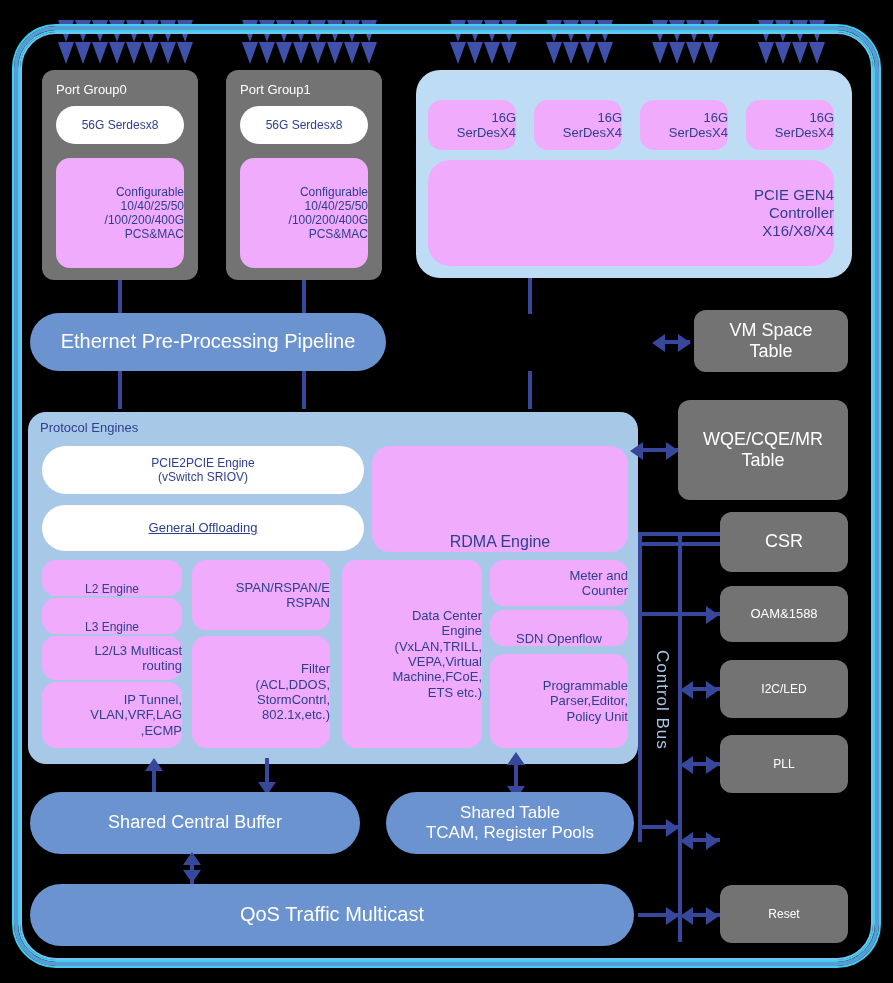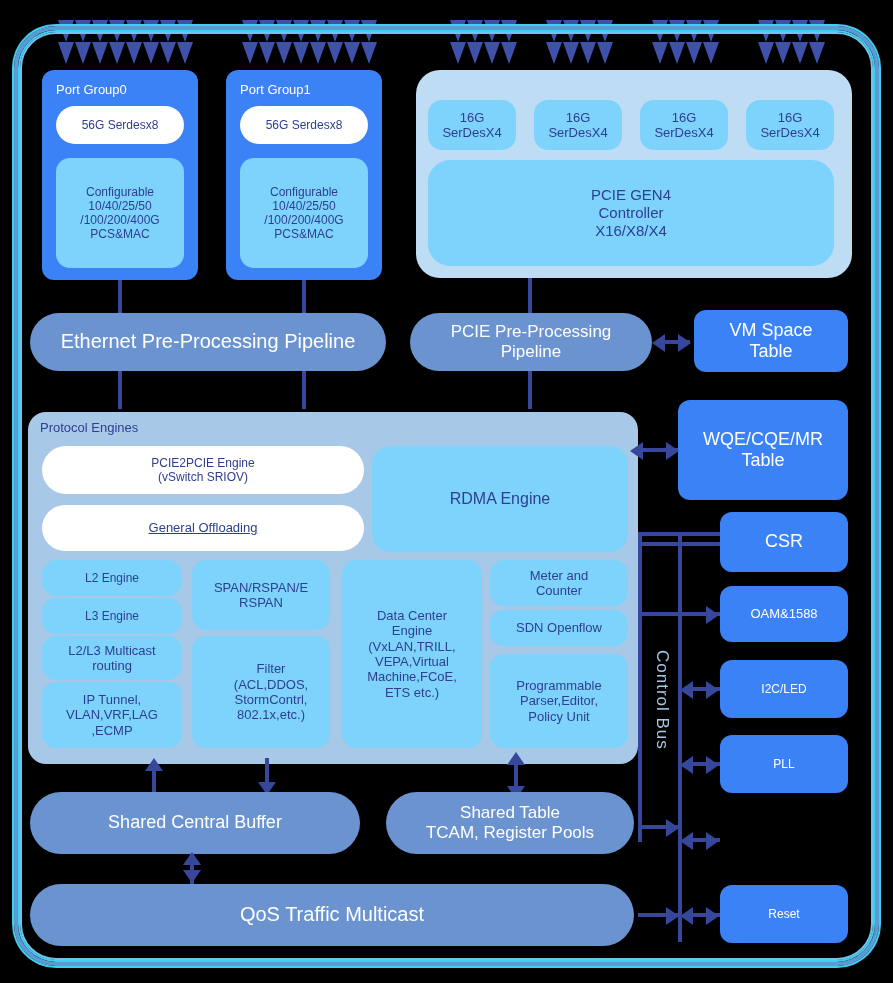--- a/index.html
+++ b/index.html
@@ -23,25 +23,25 @@
     position:absolute;left:20px;top:32px;width:853px;height:928px;
     border-radius:36px;
     border:2px solid #6ec6f0;
     box-sizing:border-box;pointer-events:none;
   }
 
   
   .box{position:absolute;box-sizing:border-box;display:flex;
        align-items:center;justify-content:center;text-align:center;
        line-height:1.18;}
-  .blue{background:#3b82f6;color:#ffffff;border-radius:12px;}
+  .blue{background:#737373;color:#ffffff;border-radius:12px;}
   .blue-round{background:#6b93d0;color:#ffffff;border-radius:999px;}
   .panel{background:#a8c8e8;border-radius:18px;}
   .panel-lite{background:#bfdcf5;border-radius:24px;}
-  .white{background:#7dd3fc;color:#2e3f8f;border-radius:14px;}
+  .white{background:#f0abfc;color:#2e3f8f;border-radius:14px;align-items:flex-end;}
   .white-pill{background:#ffffff;color:#2e3f8f;border-radius:999px;}
   .pg-title{position:absolute;color:#ffffff;font-size:13px;}
   .panel-title{position:absolute;color:#2e3f8f;font-size:13px;}
 
   
   .vline{position:absolute;background:#37479b;width:4px;}
   .hline{position:absolute;background:#37479b;height:4px;}
   .arr{position:absolute;width:0;height:0;}
   .arr-d{border-left:9px solid transparent;border-right:9px solid transparent;border-top:13px solid #37479b;}
   .arr-u{border-left:9px solid transparent;border-right:9px solid transparent;border-bottom:13px solid #37479b;}
@@ -181,24 +181,20 @@
     <span>PCIE GEN4</span>
     <span>Controller</span>
     <span>X16/X8/X4</span>
   </div>
 
   <div class="vline" style="left:118px;top:280px;height:34px;"></div>
   <div class="vline" style="left:302px;top:280px;height:34px;"></div>
   <div class="vline" style="left:528px;top:278px;height:36px;"></div>
 
   <div class="box blue-round t20" style="left:30px;top:313px;width:356px;height:58px;">Ethernet Pre-Processing Pipeline</div>
-  <div class="box blue-round t17" style="left:410px;top:313px;width:242px;height:58px;flex-direction:column;">
-    <span>PCIE Pre-Processing</span>
-    <span>Pipeline</span>
-  </div>
 
   <div class="vline" style="left:118px;top:371px;height:38px;"></div>
   <div class="vline" style="left:302px;top:371px;height:38px;"></div>
   <div class="vline" style="left:528px;top:371px;height:38px;"></div>
 
   <div class="hline" style="left:658px;top:340px;width:32px;"></div>
   <div class="arr arr-l" style="left:652px;top:334px;"></div>
   <div class="arr arr-r" style="left:678px;top:334px;"></div>
 
   <div class="box panel" style="left:28px;top:412px;width:610px;height:352px;"></div>

